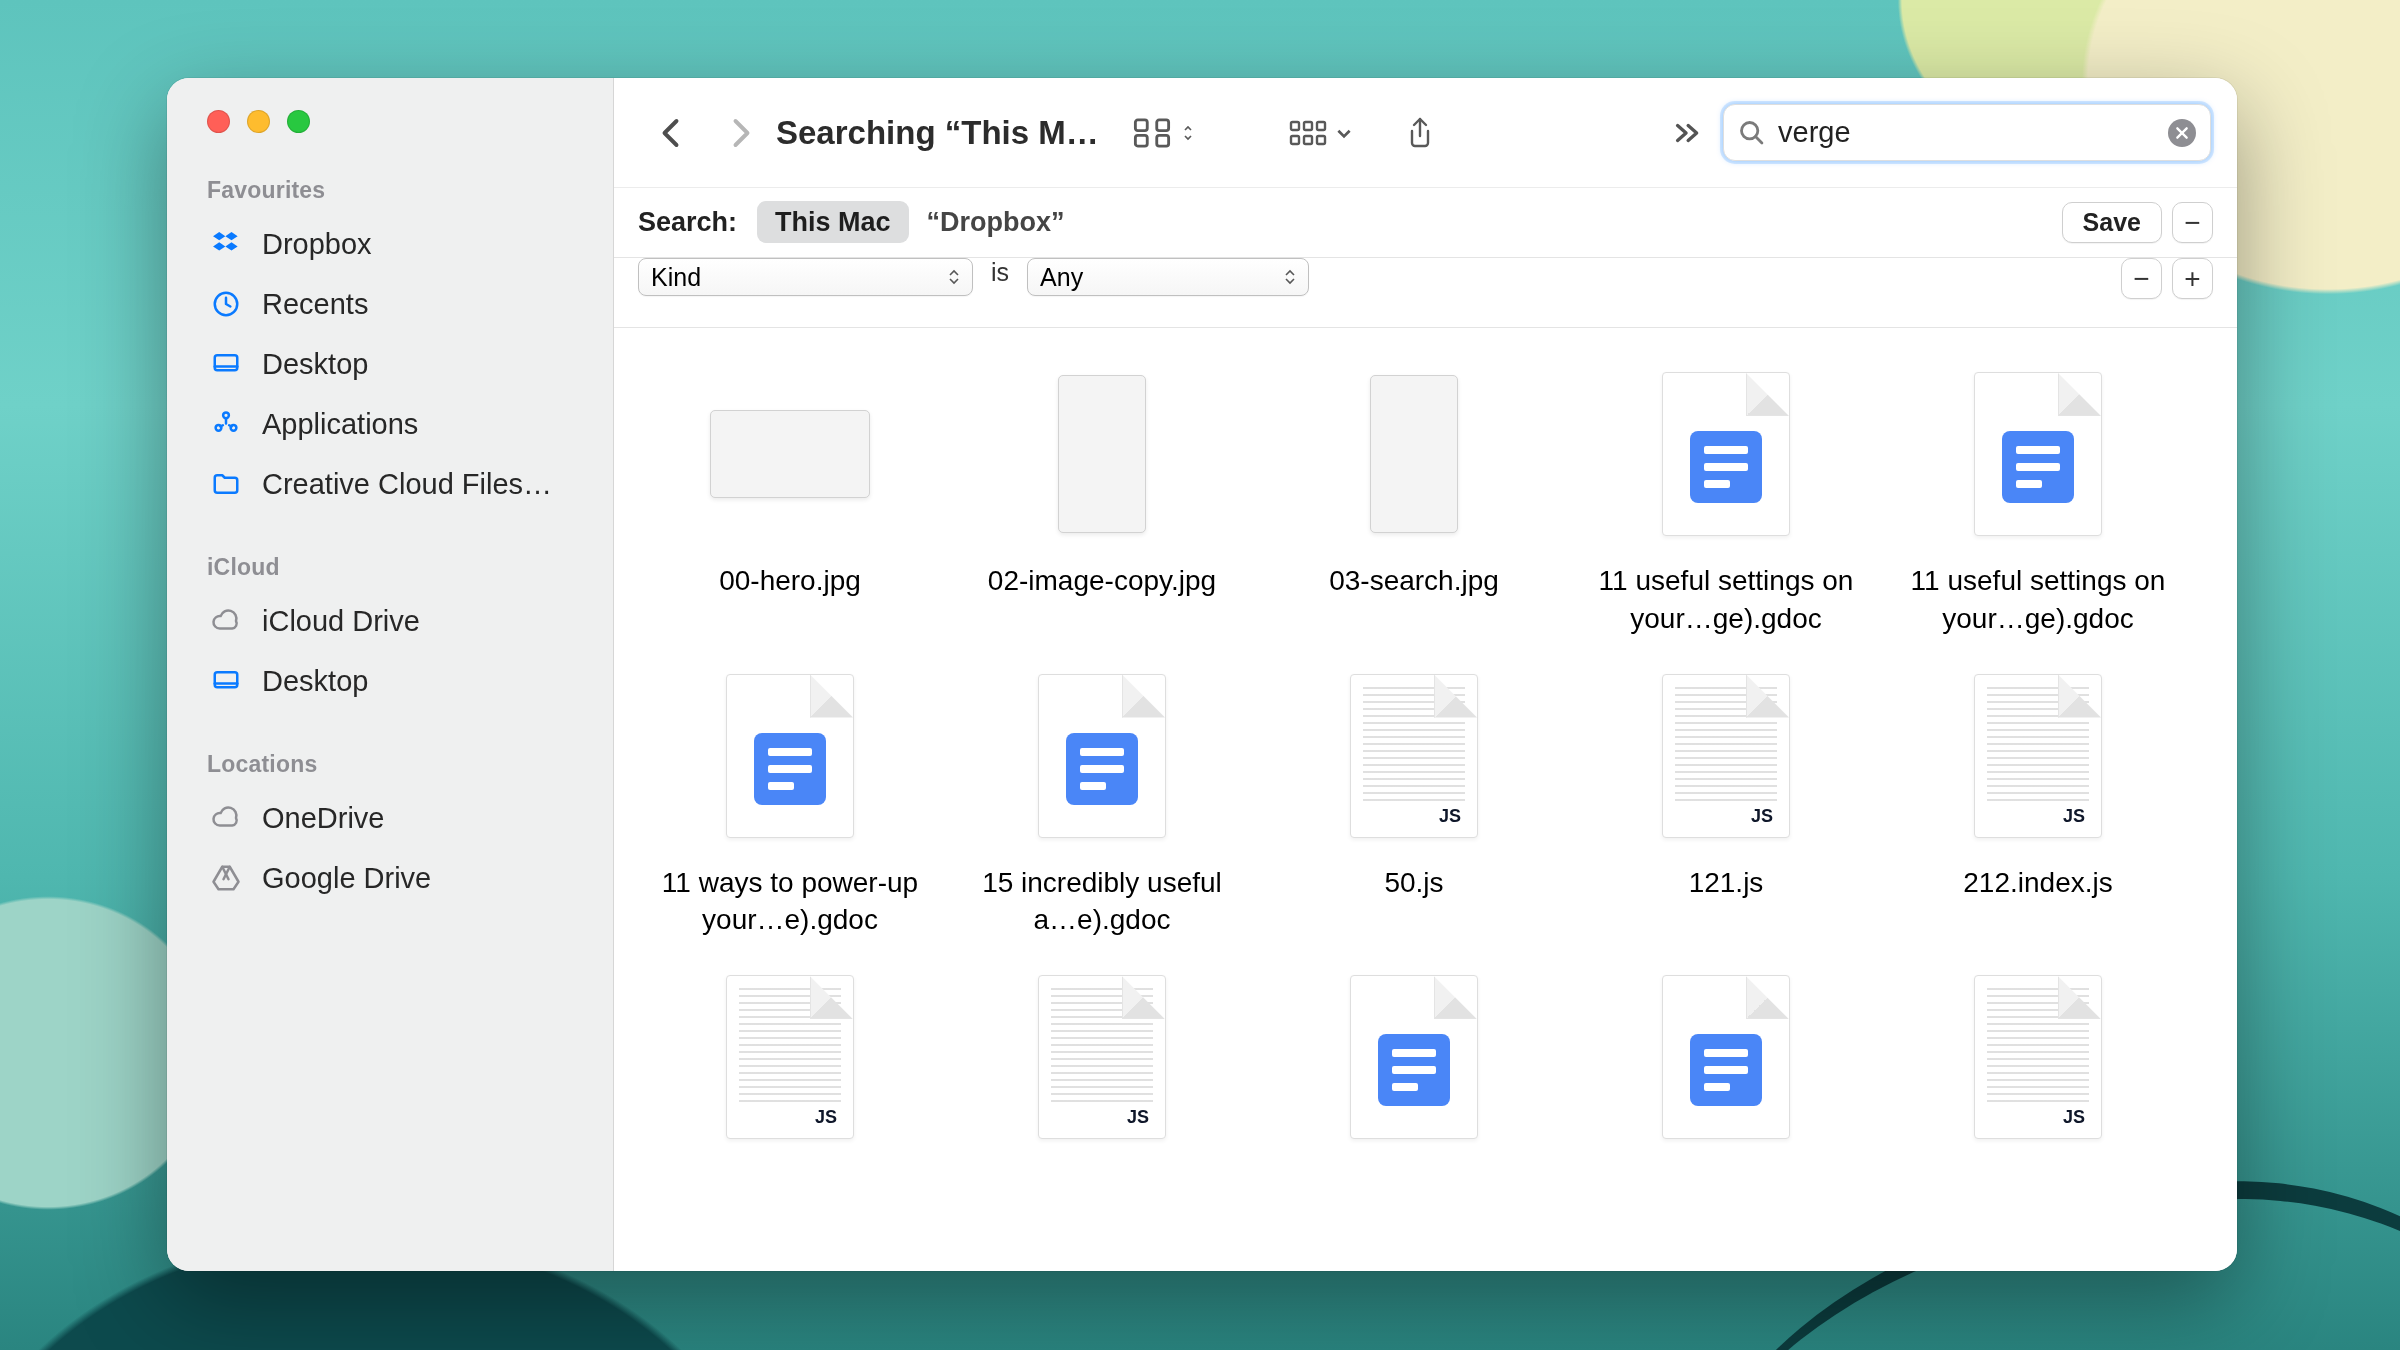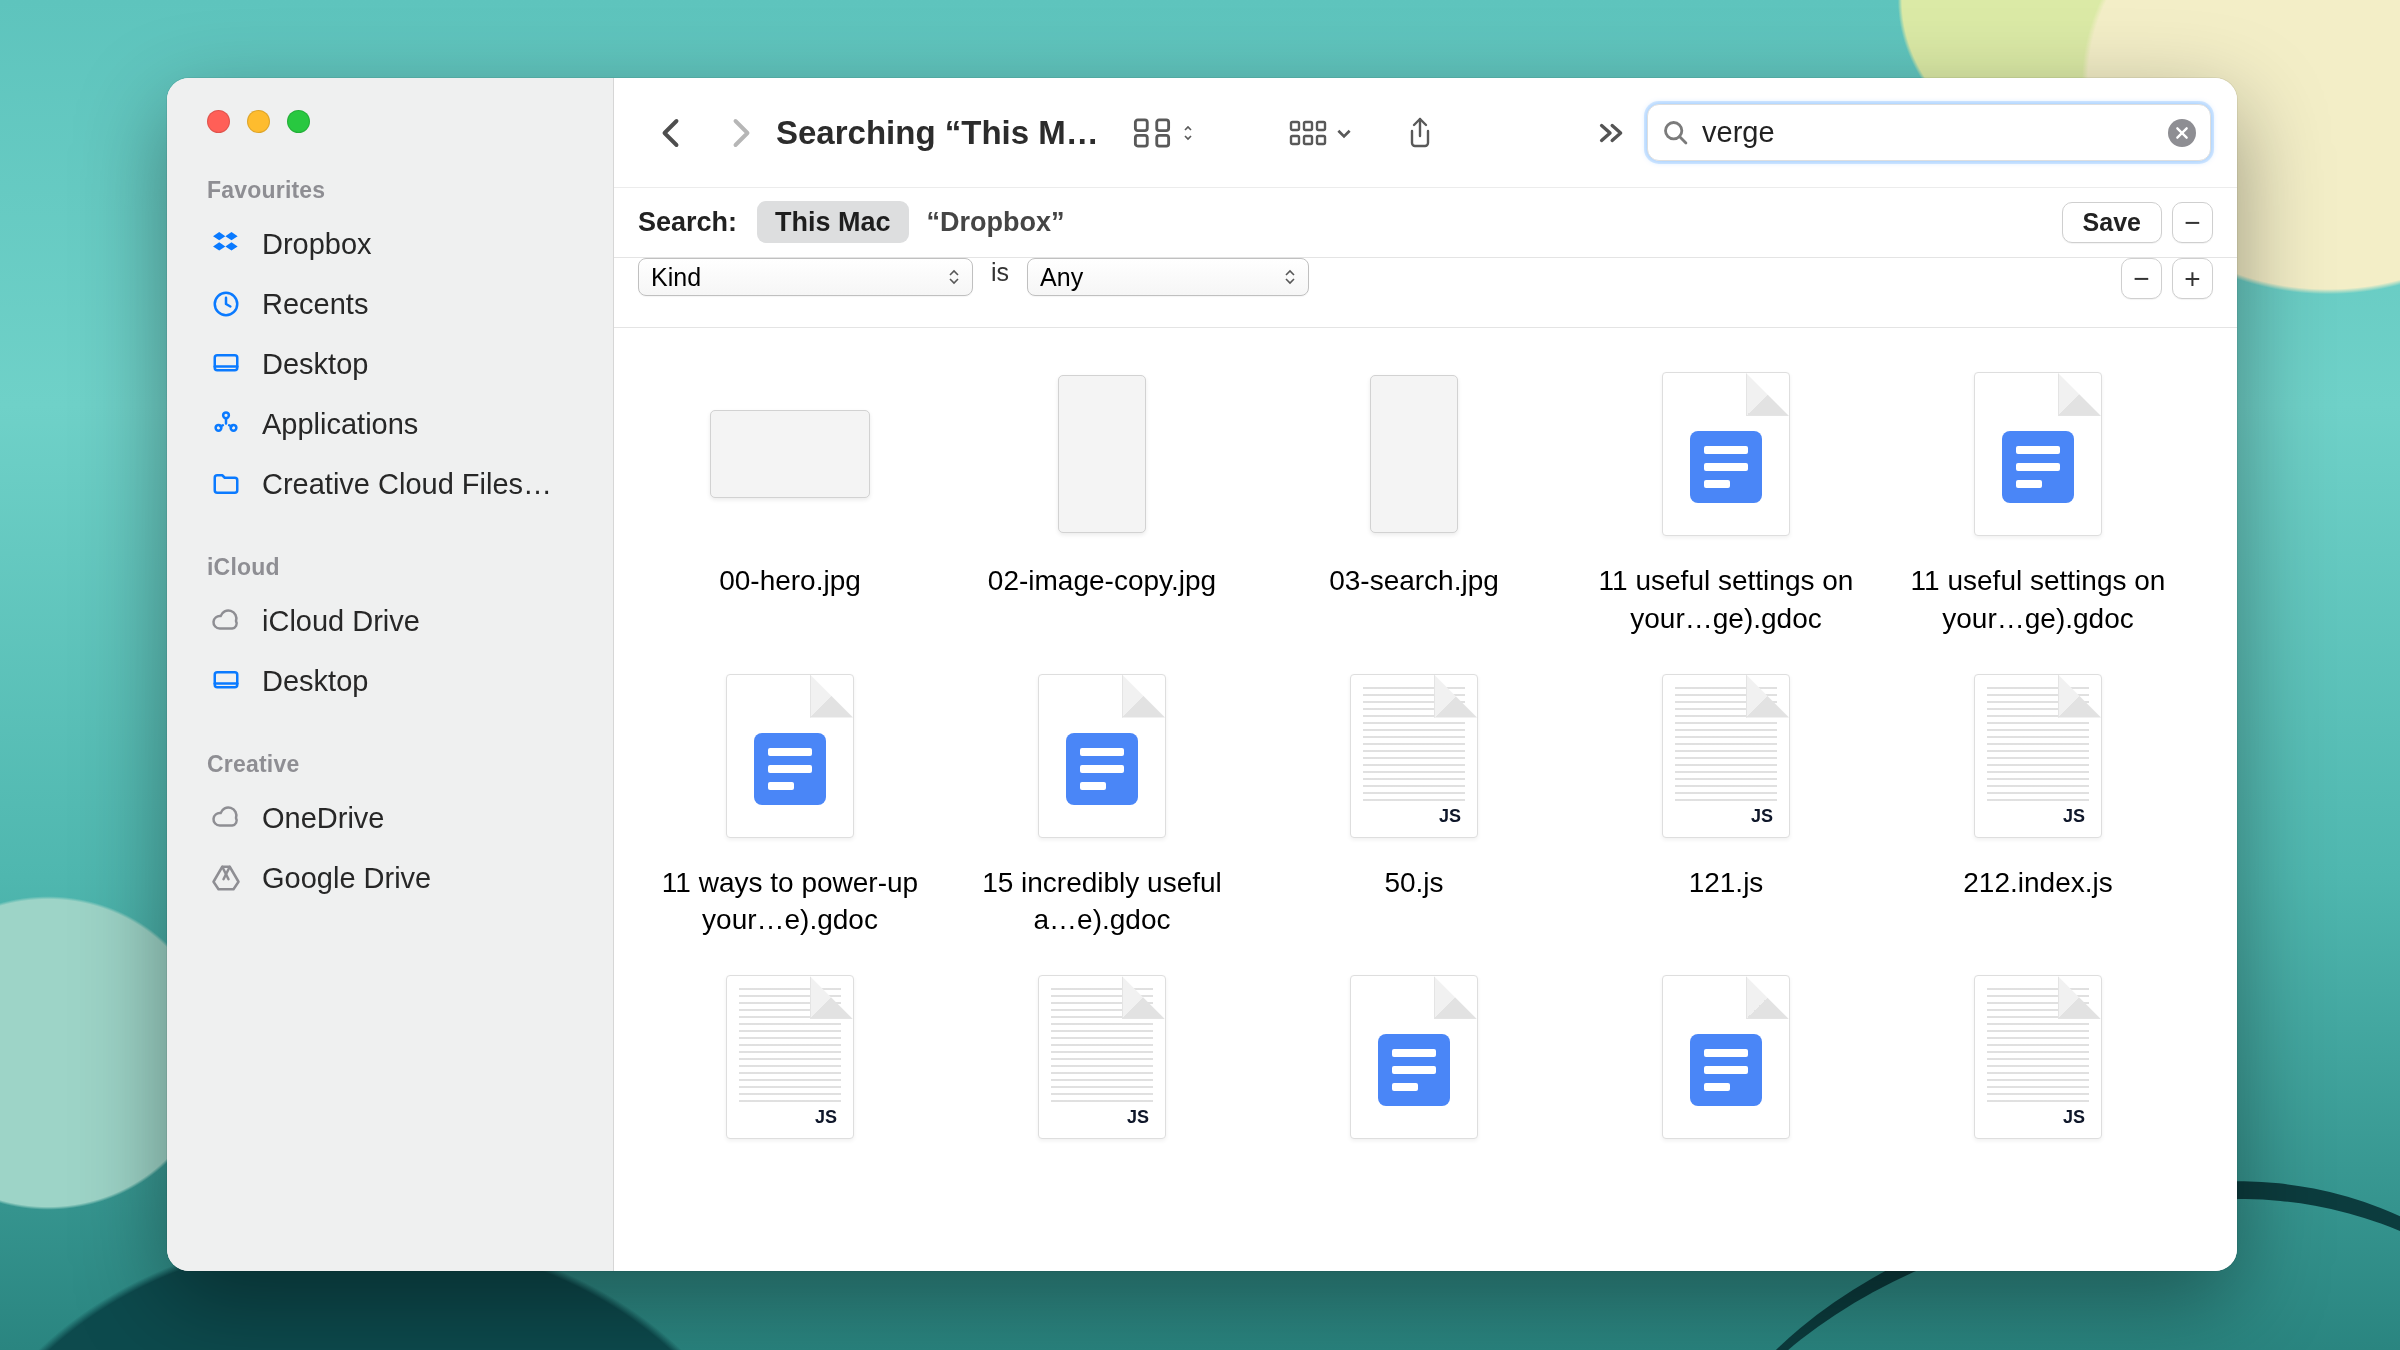--- a/index.html
+++ b/index.html
@@ -110,21 +110,21 @@
   .tb-btn svg { width:38px; height:34px; }
   .tb-btn .caret { width:18px; height:18px; }
 
   .spacer { flex:1; }
 
   .overflow { margin: 0 20px 0 18px; }
   .overflow svg { width:36px; height:28px; color:#545454; }
 
   .searchbox {
     display:flex; align-items:center;
-    width: 564px; height: 57px;
+    width: 488px; height: 57px;
     background:#fff;
     border:1px solid #dedede;
     border-radius: 12px;
     padding: 0 14px;
     gap: 12px;
     box-shadow: 0 0 6px rgba(0,122,255,0.35), 0 0 0 3px rgba(0,122,255,0.15);
   }
   .searchbox svg.search { width:28px; height:28px; color:#7b7b7b; }
   .searchbox input {
     flex:1; border:none; outline:none; font-size: 29px; color:#222; background:transparent;
@@ -348,21 +348,21 @@
             <span class="icn">
               <svg viewBox="0 0 24 24" fill="none" stroke="currentColor" stroke-width="2" stroke-linecap="round" stroke-linejoin="round">
                 <rect x="3" y="5" width="18" height="12" rx="2"></rect>
                 <line x1="3" y1="14" x2="21" y2="14"></line>
               </svg>
             </span>
             <span>Desktop</span>
           </div>
         </div>
         <div class="section">
-          <div class="section-heading">Creative</div>
+          <div class="section-heading">Locations</div>
           <div class="item">
             <span class="icn gray">
               <svg viewBox="0 0 24 24" fill="none" stroke="currentColor" stroke-width="2" stroke-linecap="round" stroke-linejoin="round">
                 <path d="M7 18a5 5 0 1 1 .7-9.95A6 6 0 0 1 20 12a4 4 0 0 1-3 6H7z"></path>
               </svg>
             </span>
             <span>OneDrive</span>
           </div>
           <div class="item">
             <span class="icn gray">

